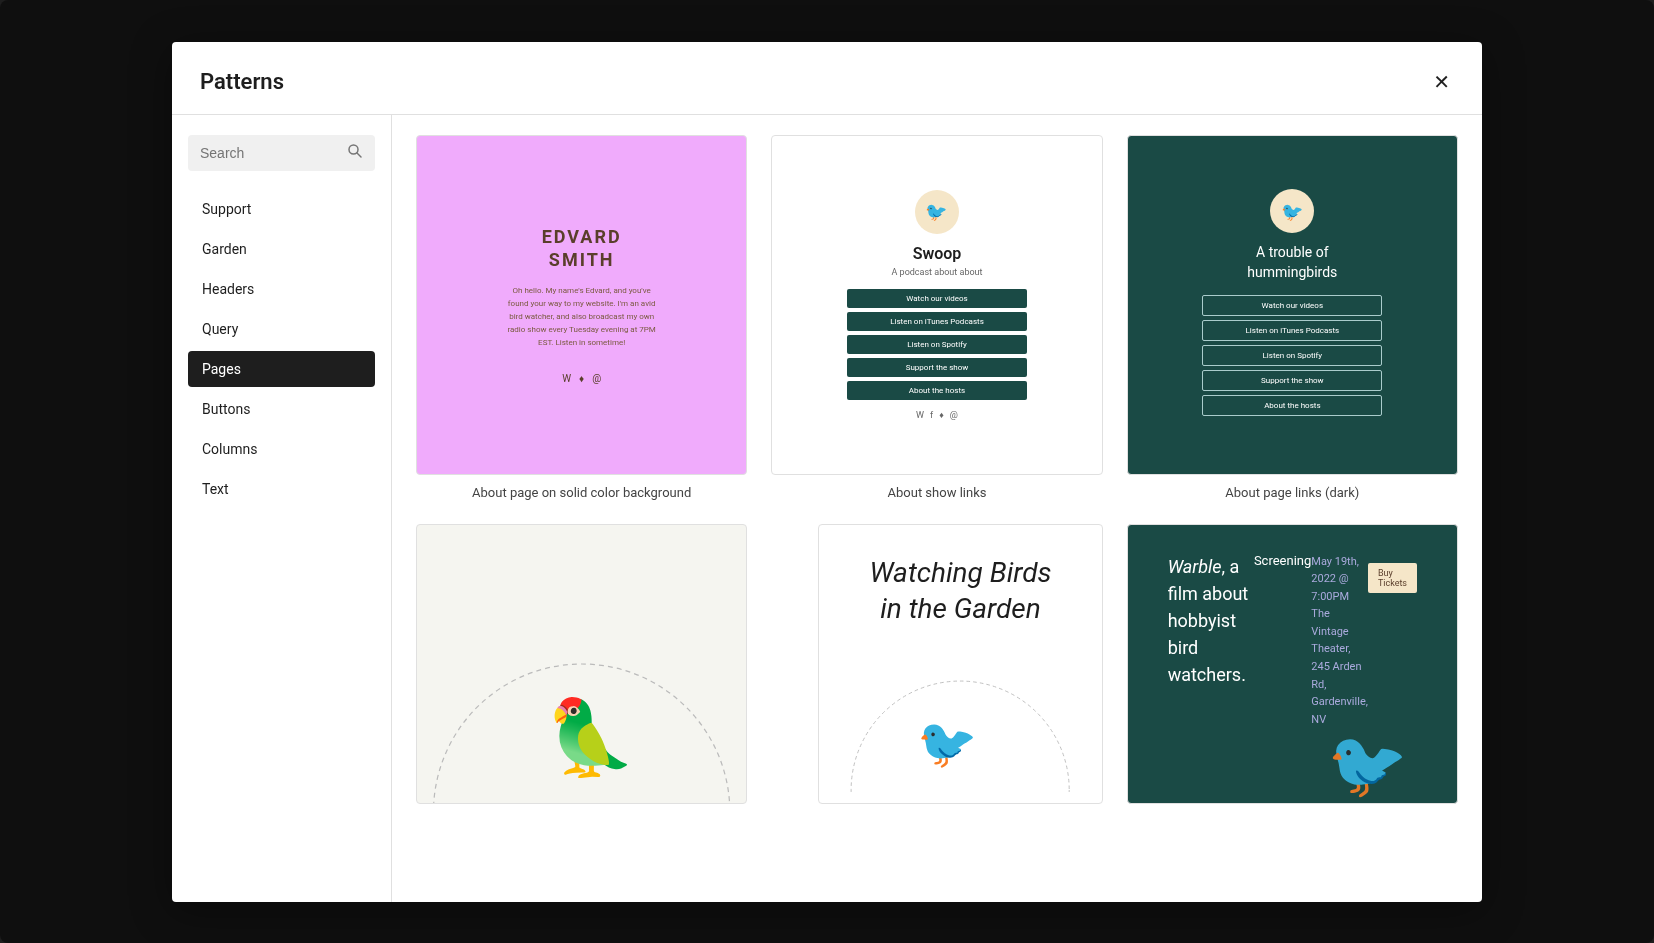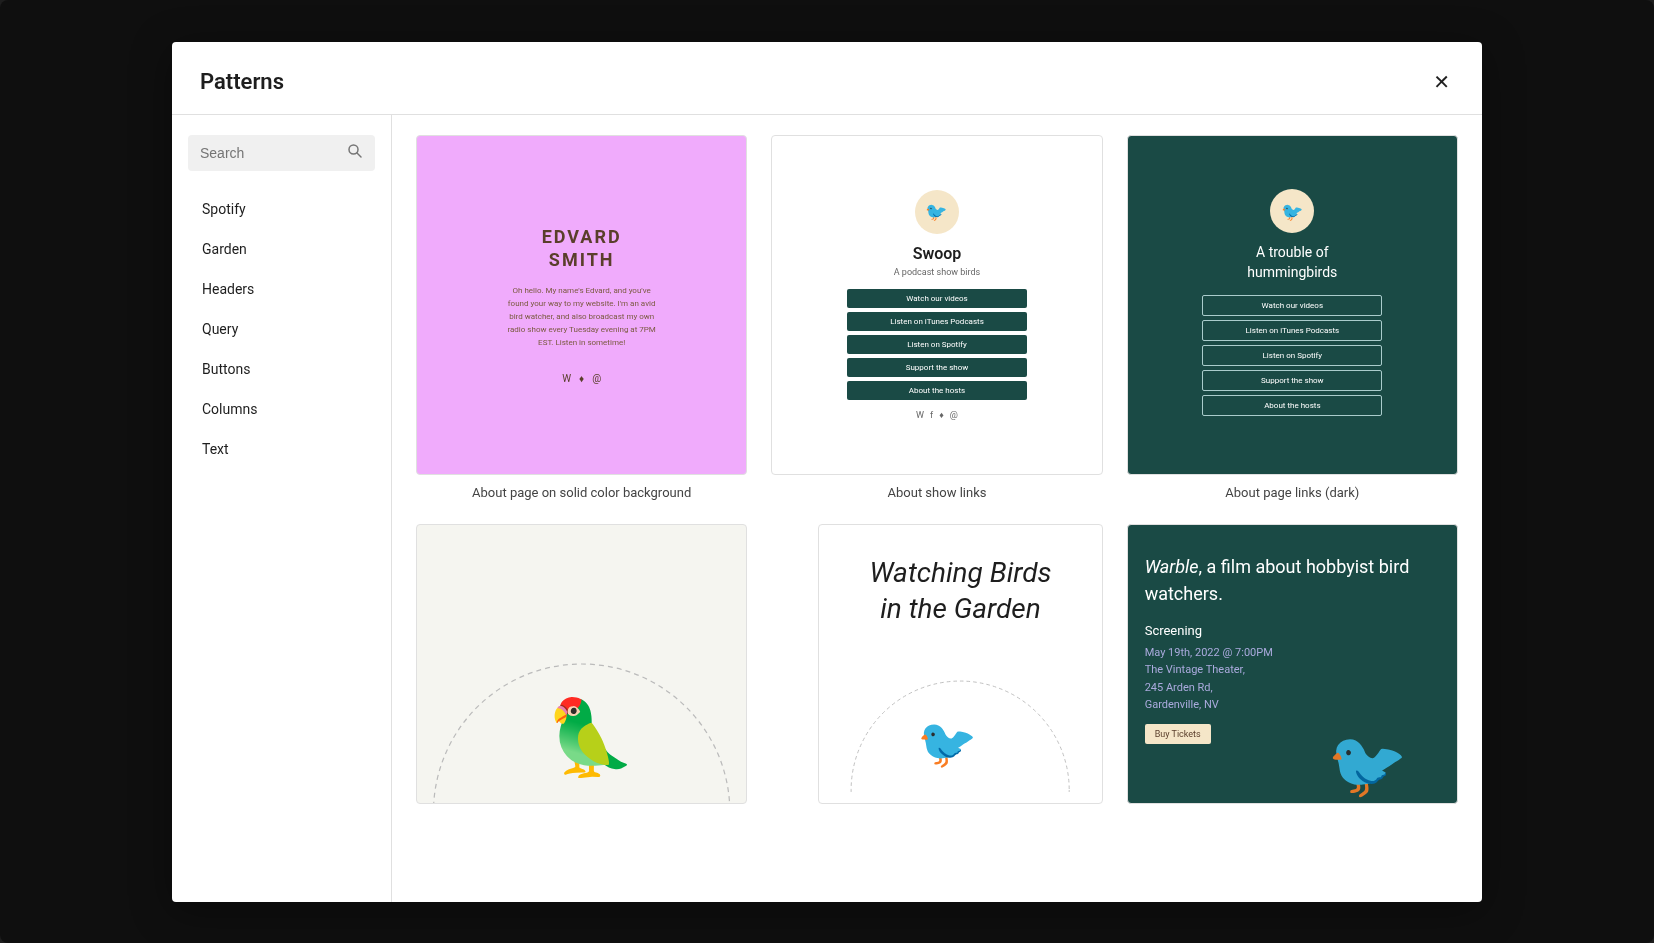--- a/index.html
+++ b/index.html
@@ -311,24 +311,24 @@
       align-items: center;
       justify-content: flex-start;
       padding: 30px 20px 0;
       overflow: hidden;
       margin-left: 47px;
     }
 
     .preview-bird3 {
       background: #1a4a45;
       display: flex;
-      flex-direction: column;
+      flex-direction: row;
       align-items: flex-start;
       justify-content: flex-start;
-      padding: 28px 17px;
+      padding: 28px 40px;
       overflow: hidden;
     }
 
     .watching-title {
       font-size: 28px;
       font-style: italic;
       color: #1e1e1e;
       line-height: 1.3;
       text-align: center;
       margin-bottom: 16px;
@@ -388,24 +388,25 @@
         <div class="search-box">
           <input class="search-input" type="text" placeholder="Search" style="">
           <span class="search-icon-svg">
             <svg width="16" height="16" viewBox="0 0 16 16" fill="none">
               <circle cx="6.5" cy="6.5" r="4.5" stroke="#757575" stroke-width="1.5"></circle>
               <line x1="10" y1="10" x2="14" y2="14" stroke="#757575" stroke-width="1.5" stroke-linecap="round"></line>
             </svg>
           </span>
         </div>
 
-        <div class="nav-item">Spotify</div>
+        <div class="nav-item">Support</div>
         <div class="nav-item">Garden</div>
         <div class="nav-item">Headers</div>
         <div class="nav-item">Query</div>
+        <div class="nav-item active">Pages</div>
         <div class="nav-item">Buttons</div>
         <div class="nav-item">Columns</div>
         <div class="nav-item">Text</div>
       </div>
 
       <div class="main-content">
         <div class="patterns-grid">
 
           <div class="pattern-card">
             <div class="pattern-preview preview-peach">
@@ -420,21 +421,21 @@
               </div>
             </div>
             <div class="pattern-label">About page on solid color background</div>
           </div>
 
           <div class="pattern-card">
             <div class="pattern-preview preview-links">
               <div class="preview-links-content">
                 <div class="bird-circle">🐦</div>
                 <div class="swoop-title">Swoop</div>
-                <div class="swoop-sub">A podcast show birds</div>
+                <div class="swoop-sub">A podcast about about</div>
                 <div class="teal-btn">Watch our videos</div>
                 <div class="teal-btn">Listen on iTunes Podcasts</div>
                 <div class="teal-btn">Listen on Spotify</div>
                 <div class="teal-btn">Support the show</div>
                 <div class="teal-btn">About the hosts</div>
                 <div class="social-icons">
                   <span>W</span>
                   <span>f</span>
                   <span>♦</span>
                   <span>@</span>

